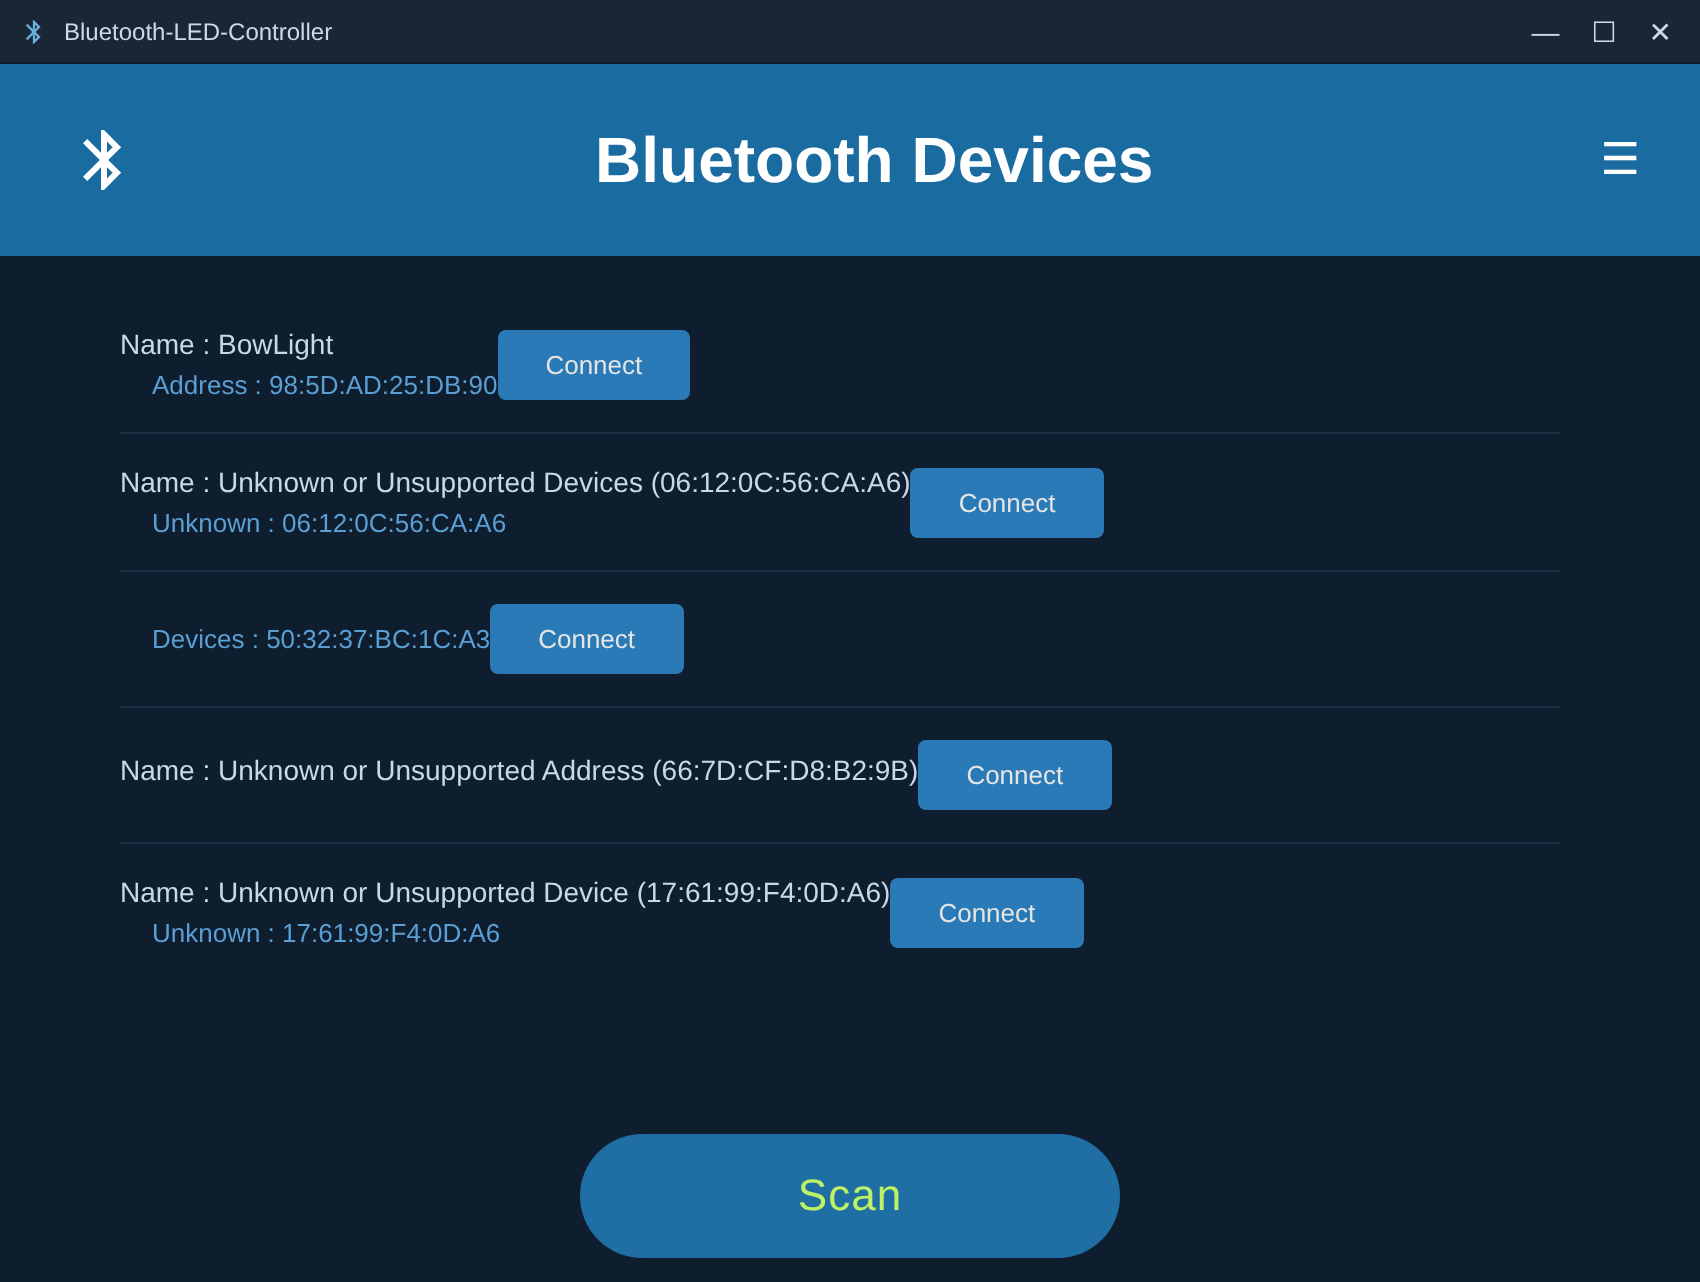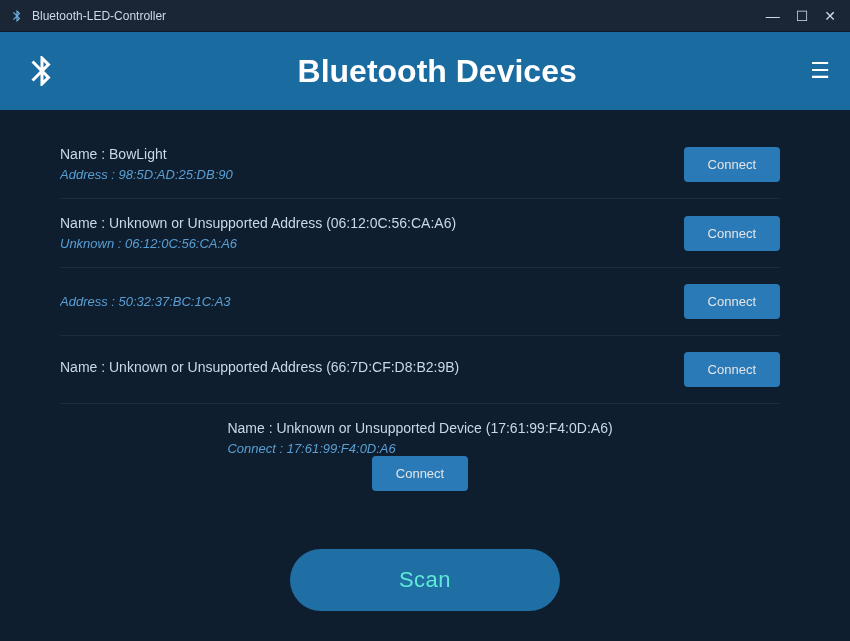--- a/index.html
+++ b/index.html
@@ -42,25 +42,25 @@
     .title-bar-controls span {
       font-size: 14px;
       color: #cdd9e5;
       cursor: pointer;
       padding: 0 4px;
     }
 
     
     .header {
       background: #1a6ba0;
-      height: 78px;
+      height: 96px;
       display: flex;
       align-items: center;
       justify-content: space-between;
-      padding: 0 20px;
+      padding: 0 30px;
     }
     .header-bluetooth-icon {
       width: 44px;
       height: 44px;
       display: flex;
       align-items: center;
       justify-content: center;
     }
     .header-title {
       font-size: 32px;
@@ -110,38 +110,36 @@
       border-radius: 4px;
     }
     .device-list::-webkit-scrollbar-thumb {
       background: #2c7bb5;
       border-radius: 4px;
     }
 
     .device-item {
       display: flex;
       align-items: center;
-      justify-content: space-between;
       padding: 16px 0;
       border-bottom: 1px solid #1a2c3d;
     }
     .device-item:last-child {
       border-bottom: none;
-      flex-direction: column;
     }
 
     .device-info .device-name {
       font-size: 14px;
       color: #c8d8e8;
       margin-bottom: 5px;
     }
     .device-info .device-address {
       font-size: 13px;
       color: #5a9fd4;
-      font-style: italic;
+      margin-left: 16px;
     }
 
     .connect-btn {
       background: #2a7ab8;
       color: #e5e5e5;
       border: none;
       border-radius: 4px;
       padding: 10px 24px;
       font-size: 13px;
       cursor: pointer;
@@ -151,21 +149,21 @@
 
     
     .scan-btn-container {
       padding: 18px 0 10px 0;
       display: flex;
       justify-content: center;
       width: 100%;
     }
     .scan-btn {
       background: #1f6fa5;
-      color: #5eead4;
+      color: #bef264;
       border: none;
       border-radius: 40px;
       padding: 18px 0;
       width: 270px;
       font-size: 22px;
       font-weight: 500;
       cursor: pointer;
       letter-spacing: 0.5px;
     }
   </style>
@@ -202,41 +200,41 @@
 
     <div class="device-item">
     <div class="device-info">
       <div class="device-name">Name : BowLight</div>
       <div class="device-address">Address : 98:5D:AD:25:DB:90</div>
     </div>
     <button class="connect-btn">Connect</button>
   </div>
         <div class="device-item">
     <div class="device-info">
-      <div class="device-name">Name : Unknown or Unsupported Address (06:12:0C:56:CA:A6)</div>
+      <div class="device-name">Name : Unknown or Unsupported Devices (06:12:0C:56:CA:A6)</div>
       <div class="device-address">Unknown : 06:12:0C:56:CA:A6</div>
     </div>
     <button class="connect-btn">Connect</button>
   </div>
         <div class="device-item">
     <div class="device-info">
-      <div class="device-address">Address : 50:32:37:BC:1C:A3</div>
+      <div class="device-address">Devices : 50:32:37:BC:1C:A3</div>
     </div>
     <button class="connect-btn">Connect</button>
   </div>
         <div class="device-item">
     <div class="device-info">
       <div class="device-name">Name : Unknown or Unsupported Address (66:7D:CF:D8:B2:9B)</div>
     </div>
     <button class="connect-btn">Connect</button>
   </div>
         <div class="device-item">
     <div class="device-info">
       <div class="device-name">Name : Unknown or Unsupported Device (17:61:99:F4:0D:A6)</div>
-      <div class="device-address">Connect : 17:61:99:F4:0D:A6</div>
+      <div class="device-address">Unknown : 17:61:99:F4:0D:A6</div>
     </div>
     <button class="connect-btn">Connect</button>
   </div>
       </div>
   </div>
 
   <div class="scan-btn-container">
     <button class="scan-btn">Scan</button>
   </div>
 </div>

